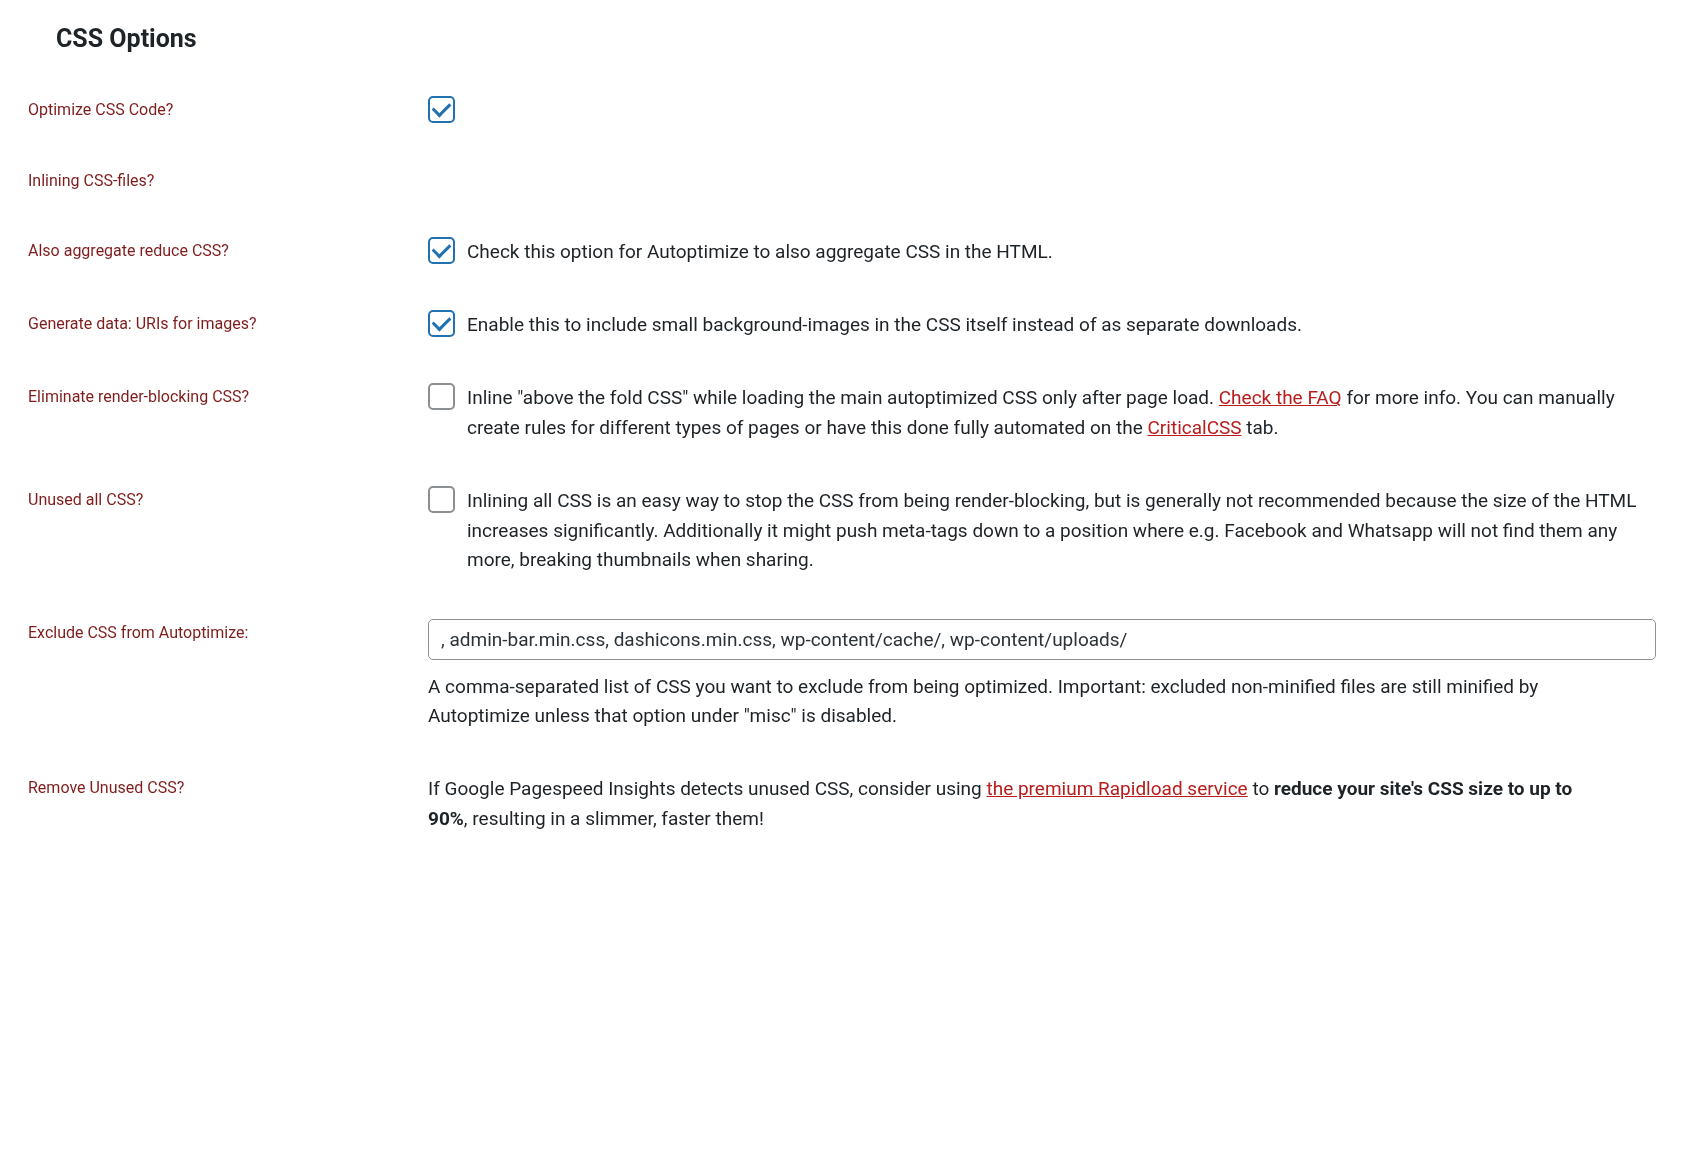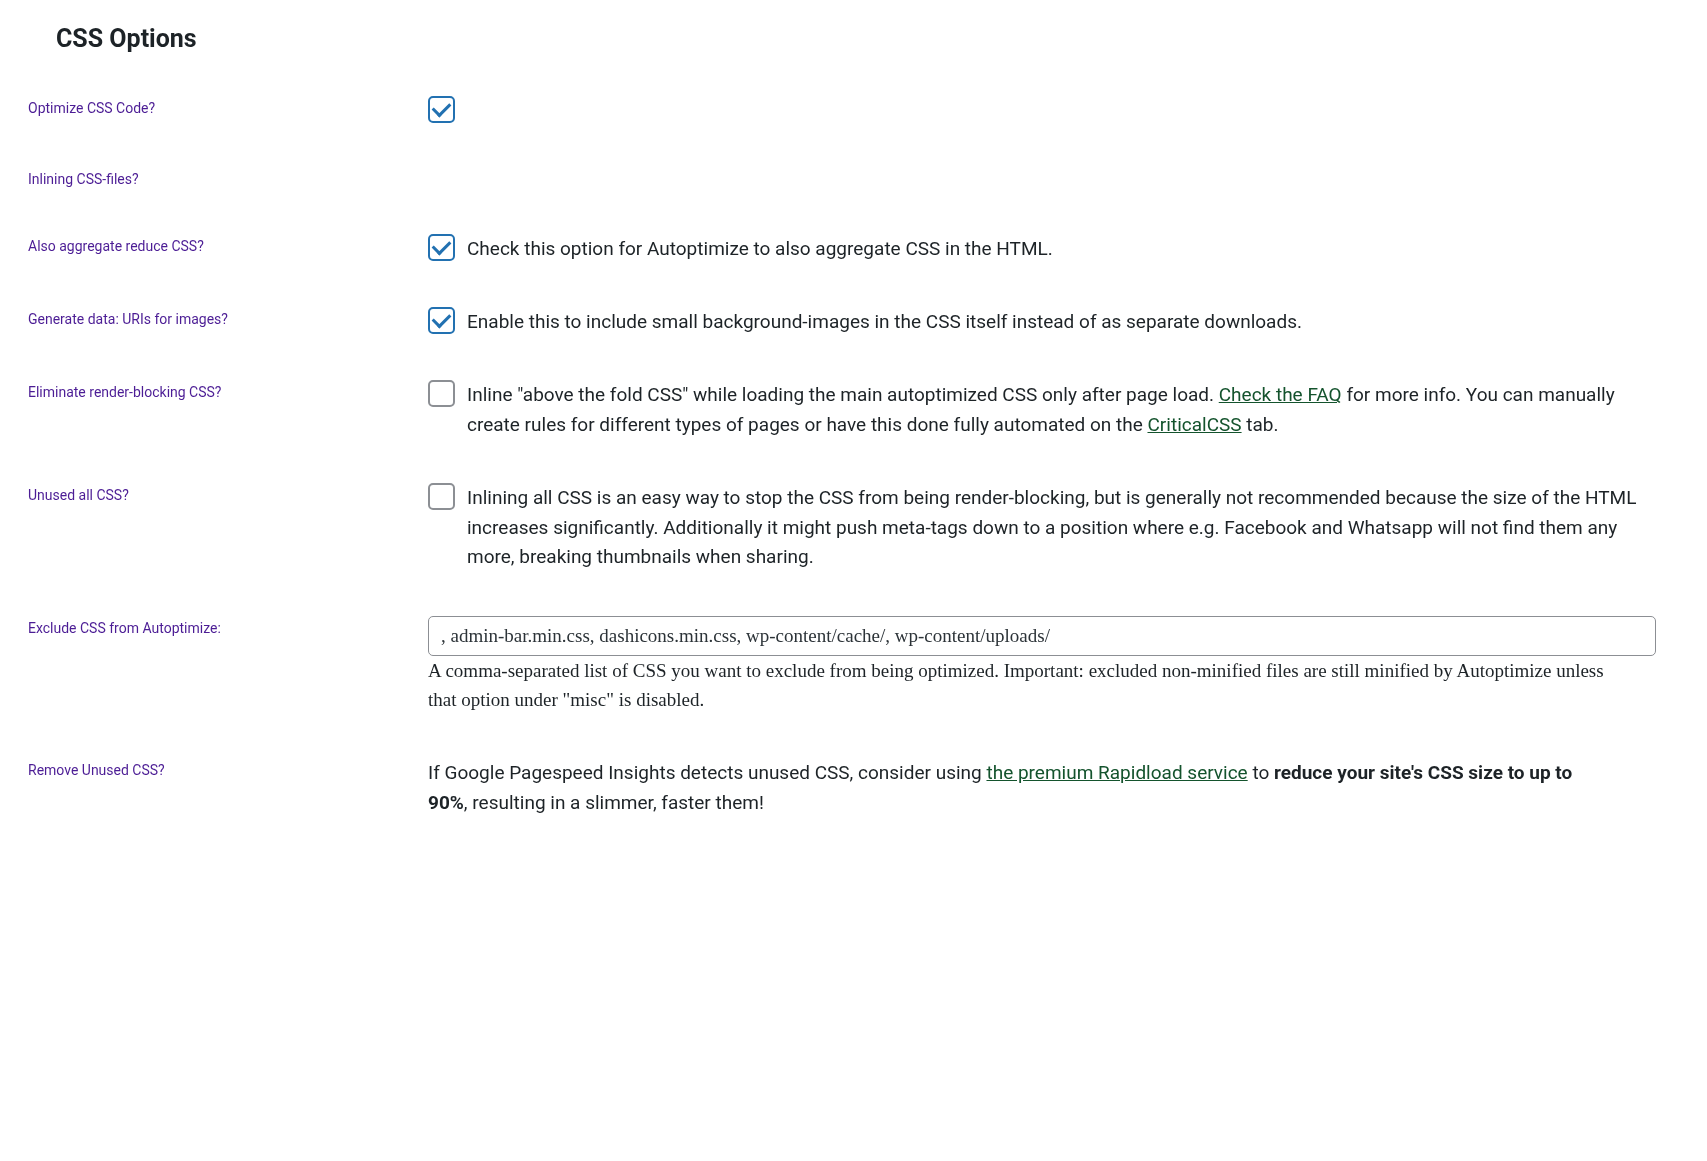--- a/index.html
+++ b/index.html
@@ -23,35 +23,35 @@
       margin-left: 28px;
     }
     .form-row {
       display: flex;
       align-items: flex-start;
       margin-bottom: 44px;
     }
     .form-label {
       width: 400px;
       flex-shrink: 0;
-      font-size: 14px;
-      color: #4c1d95;
+      font-size: 16px;
+      color: #7f1d1d;
       padding-top: 2px;
     }
     .form-control {
       flex: 1;
       display: flex;
       align-items: flex-start;
       gap: 12px;
     }
     .form-control-column {
       flex: 1;
       display: flex;
       flex-direction: column;
-      font-family: Liberation Serif, serif;
+      gap: 12px;
     }
     .checkbox {
       width: 27px;
       height: 27px;
       border: 2px solid #8c8f94;
       border-radius: 5px;
       background: #fff;
       flex-shrink: 0;
       display: inline-flex;
       align-items: center;
@@ -73,21 +73,21 @@
       position: relative;
       top: -2px;
     }
     .description {
       font-size: 19px;
       color: #1d2327;
       line-height: 1.55;
       max-width: 1180px;
     }
     .description a {
-      color: #14532d;
+      color: #b91c1c;
     }
     .text-input {
       width: 100%;
       max-width: 1228px;
       padding: 8px 12px;
       font-size: 19px;
       border: 1px solid #8c8f94;
       border-radius: 5px;
       background: #fff;
       color: #2c3338;

